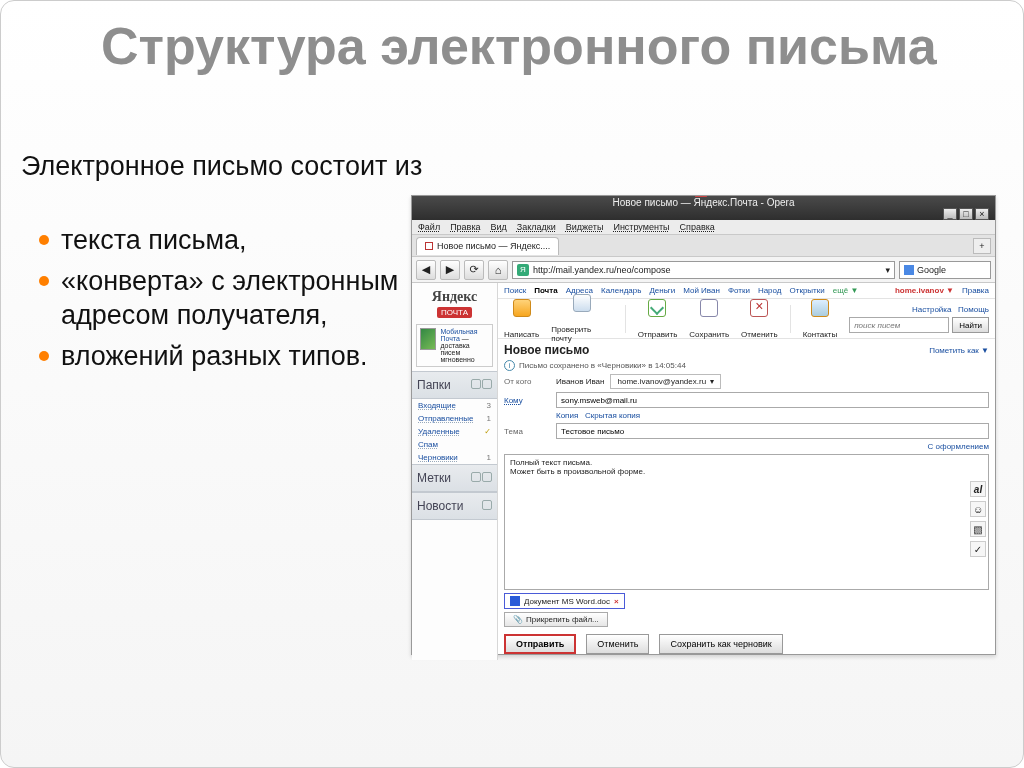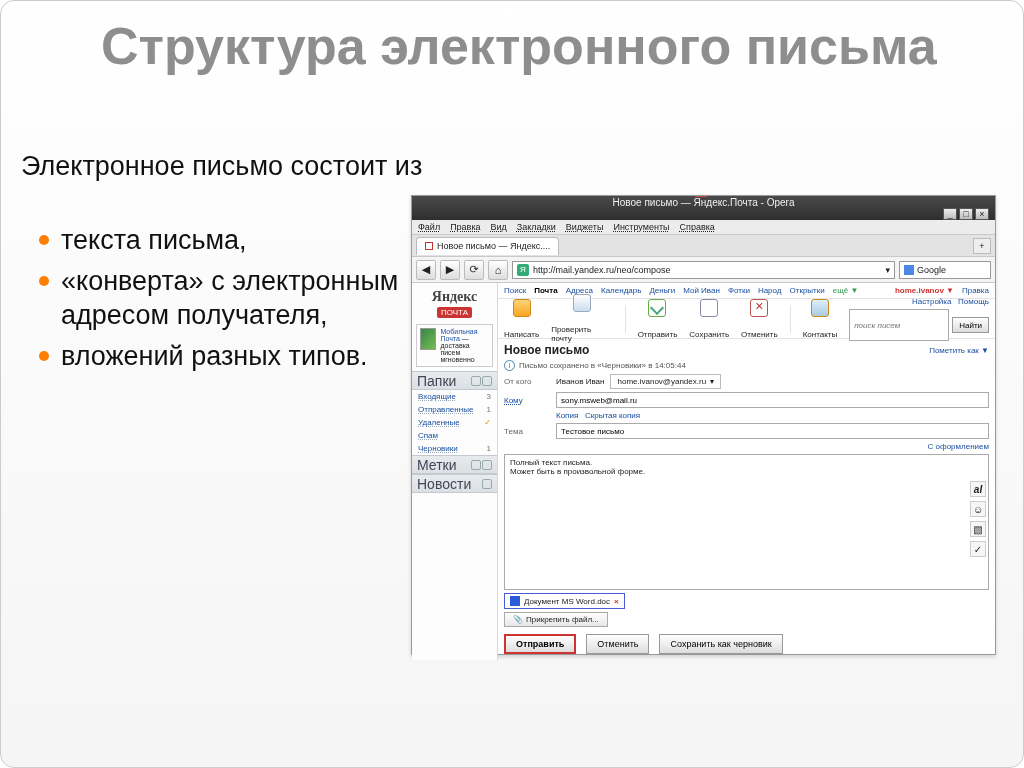--- a/index.html
+++ b/index.html
@@ -33,21 +33,21 @@
   .leftcol { width: 86px; border-right: 1px solid #d7d7d7; background: #fdfdfd; display: flex; flex-direction: column; }
   .rightcol { flex: 1; display: flex; flex-direction: column; min-width: 0; }
 
   .logo { padding: 6px 6px 2px 6px; text-align: center; }
   .logo .big { font-family: Georgia, serif; font-size: 14px; font-weight: bold; color: #444; }
   .logo .pill { background: #c33; color: #fff; font-size: 8px; padding: 1px 4px; border-radius: 2px; display: inline-block; margin-top: 2px; }
   .promo { border: 1px solid #ccc; margin: 4px; padding: 3px; font-size: 7px; display: flex; gap: 4px; }
   .promo .pic { width: 22px; height: 22px; background: linear-gradient(135deg,#384,#7b5); border: 1px solid #999; }
   .promo a { color: #1a4fa0; }
 
-  .section { background: linear-gradient(#e8ebee,#dbe0e5); border-top: 1px solid #c3c9d0; border-bottom: 1px solid #c3c9d0; height: 19px; padding: 0 5px; display: flex; align-items: center; font-size: 14px; color: #445; justify-content: space-between; text-align: right; }
+  .section { background: linear-gradient(#e8ebee,#dbe0e5); border-top: 1px solid #c3c9d0; border-bottom: 1px solid #c3c9d0; height: 28px; padding: 0 5px; display: flex; align-items: center; font-size: 12px; color: #445; justify-content: space-between; text-align: right; }
   .sect-icons span { width: 10px; height: 10px; border: 1px solid #9aa; display: inline-block; border-radius: 2px; margin-left: 1px; }
   .folder { display: flex; align-items: center; justify-content: space-between; padding: 2px 6px; font-size: 8px; color: #1a4fa0; }
   .folder .name { text-decoration: underline dotted #9ab; }
   .folder .cnt { color: #777; }
   .chk::after { content: "✓"; color: #b90; }
 
   .topnav { height: 16px; border-bottom: 1px solid #e3e3e3; display: flex; align-items: center; padding: 0 6px; font-size: 8px; color: #1a4fa0; gap: 8px; }
   .topnav .more { color: #395; }
   .topnav .ur { margin-left: auto; display: flex; gap: 8px; }
   .topnav .user { color: #c33; font-weight: bold; }
@@ -60,21 +60,21 @@
   .tbtn .ico.send { background: #fff; border-color: #6a4; position: relative; }
   .tbtn .ico.send::after { content: ""; position: absolute; inset: 3px; border: 2px solid #4a7; border-width: 0 2px 2px 0; transform: rotate(45deg); }
   .tbtn .ico.save { background: #fff; border-color: #88a; }
   .tbtn .ico.cancel { background: #fff; border-color: #b55; }
   .tbtn .ico.cancel::after { content: "×"; color: #b33; font-size: 14px; line-height: 14px; position: relative; top: -1px; left: 4px; }
   .tbtn .ico.contacts { background: linear-gradient(#def,#acd); }
   .tdiv { width: 1px; height: 28px; background: #e3e3e3; }
   .tright2 { margin-left: auto; text-align: right; font-size: 8px; color: #1a4fa0; line-height: 1.4; }
   .tright2 a { color: #1a4fa0; }
   .srch { margin-left: auto; display: flex; gap: 3px; align-items: center; }
-  .srch input { width: 100px; height: 32px; font-size: 8px; padding: 0 4px; border: 1px solid #aaa; background: #fff; color: #888; font-style: italic; }
+  .srch input { width: 100px; height: 16px; font-size: 8px; padding: 0 4px; border: 1px solid #aaa; background: #fff; color: #888; font-style: italic; }
   .srch button { height: 16px; font-size: 8px; padding: 0 6px; background: linear-gradient(#fff,#ddd); border: 1px solid #999; }
 
   .main { flex: 1; padding: 4px 6px 6px 6px; display: flex; flex-direction: column; gap: 3px; position: relative; min-height: 0; }
   .mhead { display: flex; align-items: center; justify-content: space-between; }
   .mhead h3 { font-size: 12px; font-weight: bold; }
   .mhead .mark { font-size: 8px; color: #1a4fa0; }
   .saved { display: flex; align-items: center; gap: 4px; font-size: 8px; color: #555; }
   .saved .i { width: 11px; height: 11px; border: 1px solid #48a; border-radius: 50%; color: #48a; font-size: 8px; display: flex; align-items: center; justify-content: center; }
 
   .row { display: flex; align-items: center; gap: 4px; }

